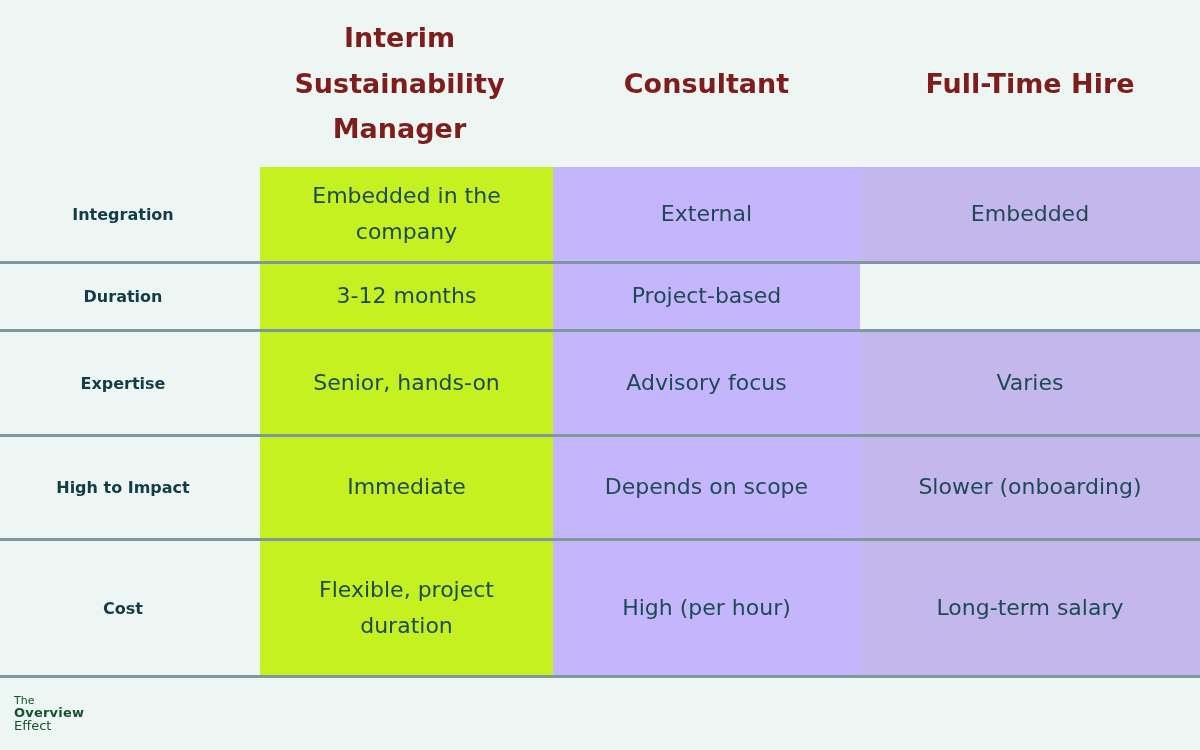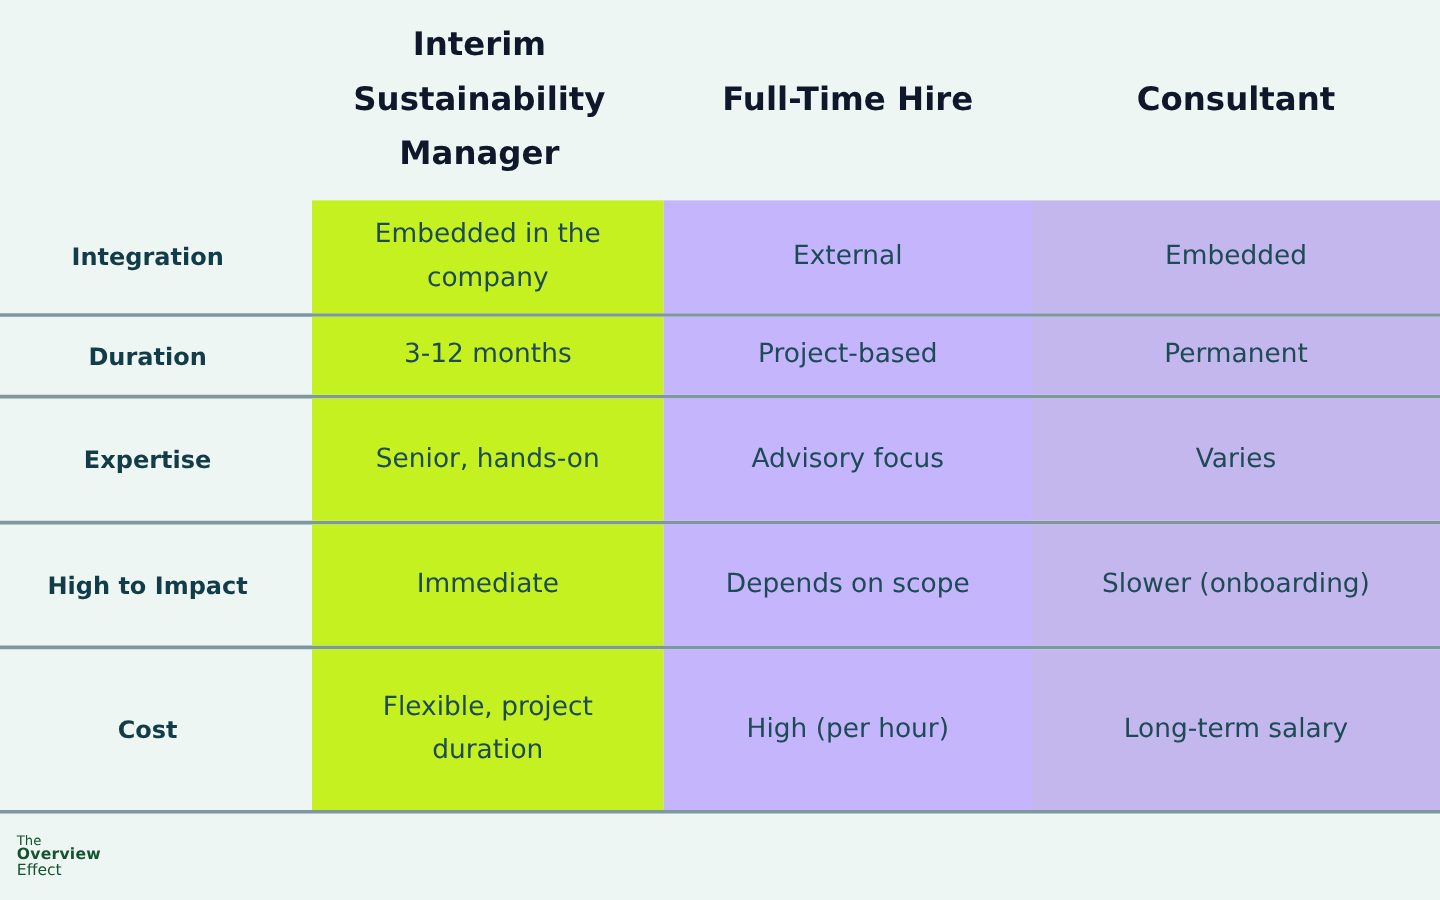--- a/index.html
+++ b/index.html
@@ -21,40 +21,40 @@
   
   .header-row { height: 167px; }
   .header-cell {
     display: flex;
     align-items: center;
     justify-content: center;
     text-align: center;
     font-weight: bold;
     font-size: 27px;
     line-height: 1.7;
-    color: #0f172a;
+    color: #7f1d1d;
   }
   .header-cell .hdr-text { max-width: 230px; }
 
   
   .data-row { border-bottom: 3px solid rgba(35, 75, 85, 0.55); }
   .data-row:last-child { border-bottom: none; }
   .row-integration { height: 97px; }
   .row-duration    { height: 68px; }
   .row-expertise   { height: 105px; }
   .row-speed       { height: 104px; }
   .row-cost        { height: 137px; }
 
   .row-label {
     display: flex;
     align-items: center;
     justify-content: center;
     text-align: right;
     font-weight: bold;
-    font-size: 20px;
+    font-size: 16px;
     color: #123d48;
     padding: 0 26px;
   }
   .cell {
     display: flex;
     align-items: center;
     justify-content: center;
     text-align: center;
     font-size: 22px;
     line-height: 1.65;
@@ -81,39 +81,38 @@
 <body>
 
 <div class="page">
 
   <div class="grid-row header-row">
     <div class="header-cell"></div>
     <div class="header-cell">
       <span class="hdr-text">Interim Sustainability Manager</span>
     </div>
     <div class="header-cell">
-      <span class="hdr-text">Full-Time Hire</span>
+      <span class="hdr-text">Consultant</span>
     </div>
     <div class="header-cell">
-      <span class="hdr-text">Consultant</span>
+      <span class="hdr-text">Full-Time Hire</span>
     </div>
   </div>
 
   <div class="grid-row data-row row-integration">
     <div class="row-label">Integration</div>
     <div class="cell col-interim">Embedded in the company</div>
     <div class="cell col-consultant">External</div>
     <div class="cell col-fulltime">Embedded</div>
   </div>
 
   <div class="grid-row data-row row-duration">
     <div class="row-label">Duration</div>
     <div class="cell col-interim">3-12 months</div>
     <div class="cell col-consultant">Project-based</div>
-    <div class="cell col-fulltime">Permanent</div>
   </div>
 
   <div class="grid-row data-row row-expertise">
     <div class="row-label">Expertise</div>
     <div class="cell col-interim">Senior, hands-on</div>
     <div class="cell col-consultant">Advisory focus</div>
     <div class="cell col-fulltime">Varies</div>
   </div>
 
   <div class="grid-row data-row row-speed">

